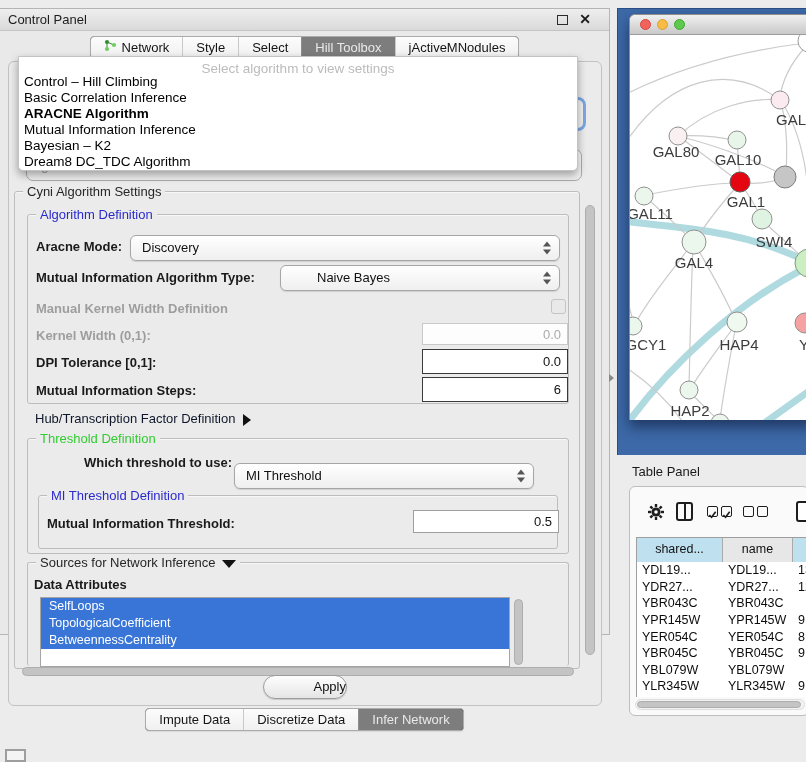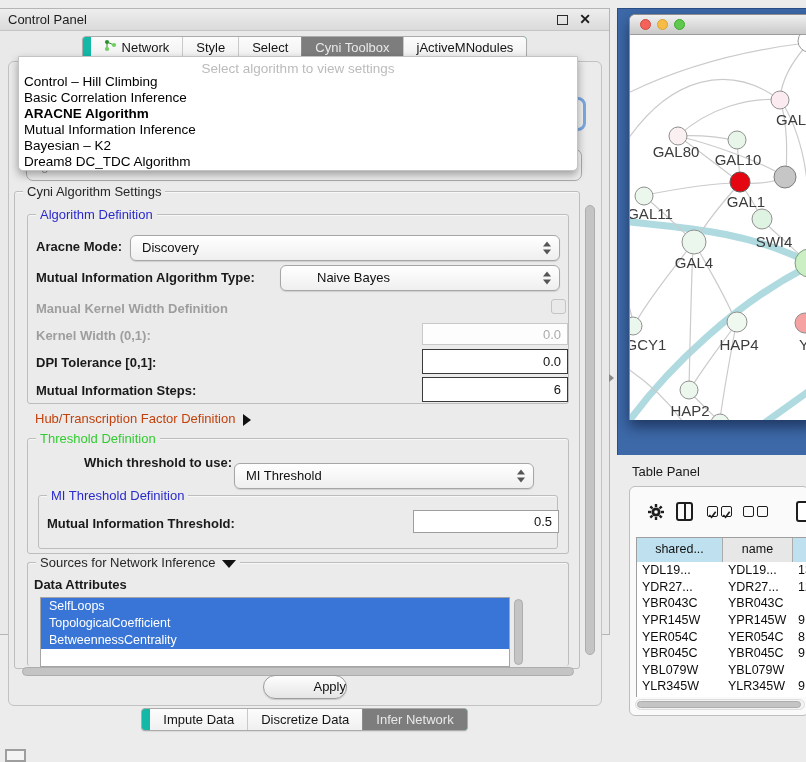--- a/index.html
+++ b/index.html
@@ -14,40 +14,40 @@
   .cp-titlebar { position:absolute; left:0; top:0; width:100%; height:22px;
                  background:linear-gradient(#EEEEEE,#DADADA); border-bottom:1px solid #C4C4C4; }
   .cp-title { position:absolute; left:8px; top:3px; font-size:13px; color:#1c1c1c; }
   .float-btn { position:absolute; right:41px; top:6px; width:11px; height:10px; border:1.6px solid #2b2b2b; background:transparent; }
   .close-btn { position:absolute; right:18px; top:2px; font-weight:bold; font-size:14px; color:#1b1b1b; }
 
   .tabbar { position:absolute; left:0; width:100%; display:flex; justify-content:center; }
   #top-tabs { top:27px; }
   #bottom-tabs { top:699px; }
   .tabs { display:flex; border:1px solid #ABABAB; border-radius:4px; overflow:hidden;
-          background:#14b8a6; height:23px; box-shadow:0 1px 1px rgba(0,0,0,.08);padding-left:8px; }
+          background:#0f172a; height:23px; box-shadow:0 1px 1px rgba(0,0,0,.08); }
   .tab { padding:0 13px; line-height:21px; border-left:1px solid #C9C9C9;
          background:linear-gradient(#FCFCFC,#F0F0F0); color:#141414; display:flex; align-items:center; gap:5px; white-space:nowrap; }
   .tab:first-child { border-left:none; }
   .tab.sel { background:#7D7D7D; color:#E9E9E9; border-left-color:#8d8d8d; }
 
   .content { position:absolute; left:8px; top:52px; width:594px; height:645px;
              background:#EBEBEB; border:1px solid #C2C2C2; border-radius:6px; }
 
   
   .gbox { position:absolute; border:1px solid #BDBDBD; border-radius:3px;
           box-shadow:inset 0 1px 0 rgba(255,255,255,.6); }
   .glabel { position:absolute; top:-8px; left:8px; background:#EBEBEB; padding:0 4px;
             font-size:13px; color:#262626; white-space:nowrap; }
   .glabel.blue  { color:#2A2ACC; }
   .glabel.green { color:#33CC33; }
 
   .lbl   { position:absolute; font-weight:bold; color:#1A1A1A; white-space:nowrap; }
   .lbl.gray { color:#9E9E9E; }
-  .plain { position:absolute; color:#c2410c; white-space:nowrap; }
+  .plain { position:absolute; color:#0f172a; white-space:nowrap; }
 
   .combo { position:absolute; background:linear-gradient(#FFFFFF,#EFEFEF);
            border:1px solid #A6A6A6; border-radius:6px; height:26px; line-height:24px;
            padding-left:11px; color:#111; box-shadow:0 1px 1px rgba(0,0,0,.12); }
   .arrows { position:absolute; right:8px; top:50%; transform:translateY(-50%);
             width:8px; height:13px; }
   .arr-up { position:absolute; left:0; top:0; width:0; height:0;
             border-left:4px solid transparent; border-right:4px solid transparent;
             border-bottom:5px solid #555; }
   .arr-dn { position:absolute; left:0; bottom:0; width:0; height:0;
@@ -161,21 +161,21 @@
               </svg></span>
             <span>Network</span>
           </div>
           <div class="tab">
             <span>Style</span>
           </div>
           <div class="tab">
             <span>Select</span>
           </div>
           <div class="tab sel">
-            <span>Cyni Toolbox</span>
+            <span>Hill Toolbox</span>
           </div>
           <div class="tab">
             <span>jActiveMNodules</span>
           </div>
         </div>
     </div>
 
     <div class="content"></div>
 
     <div class="focus-ring"></div>

